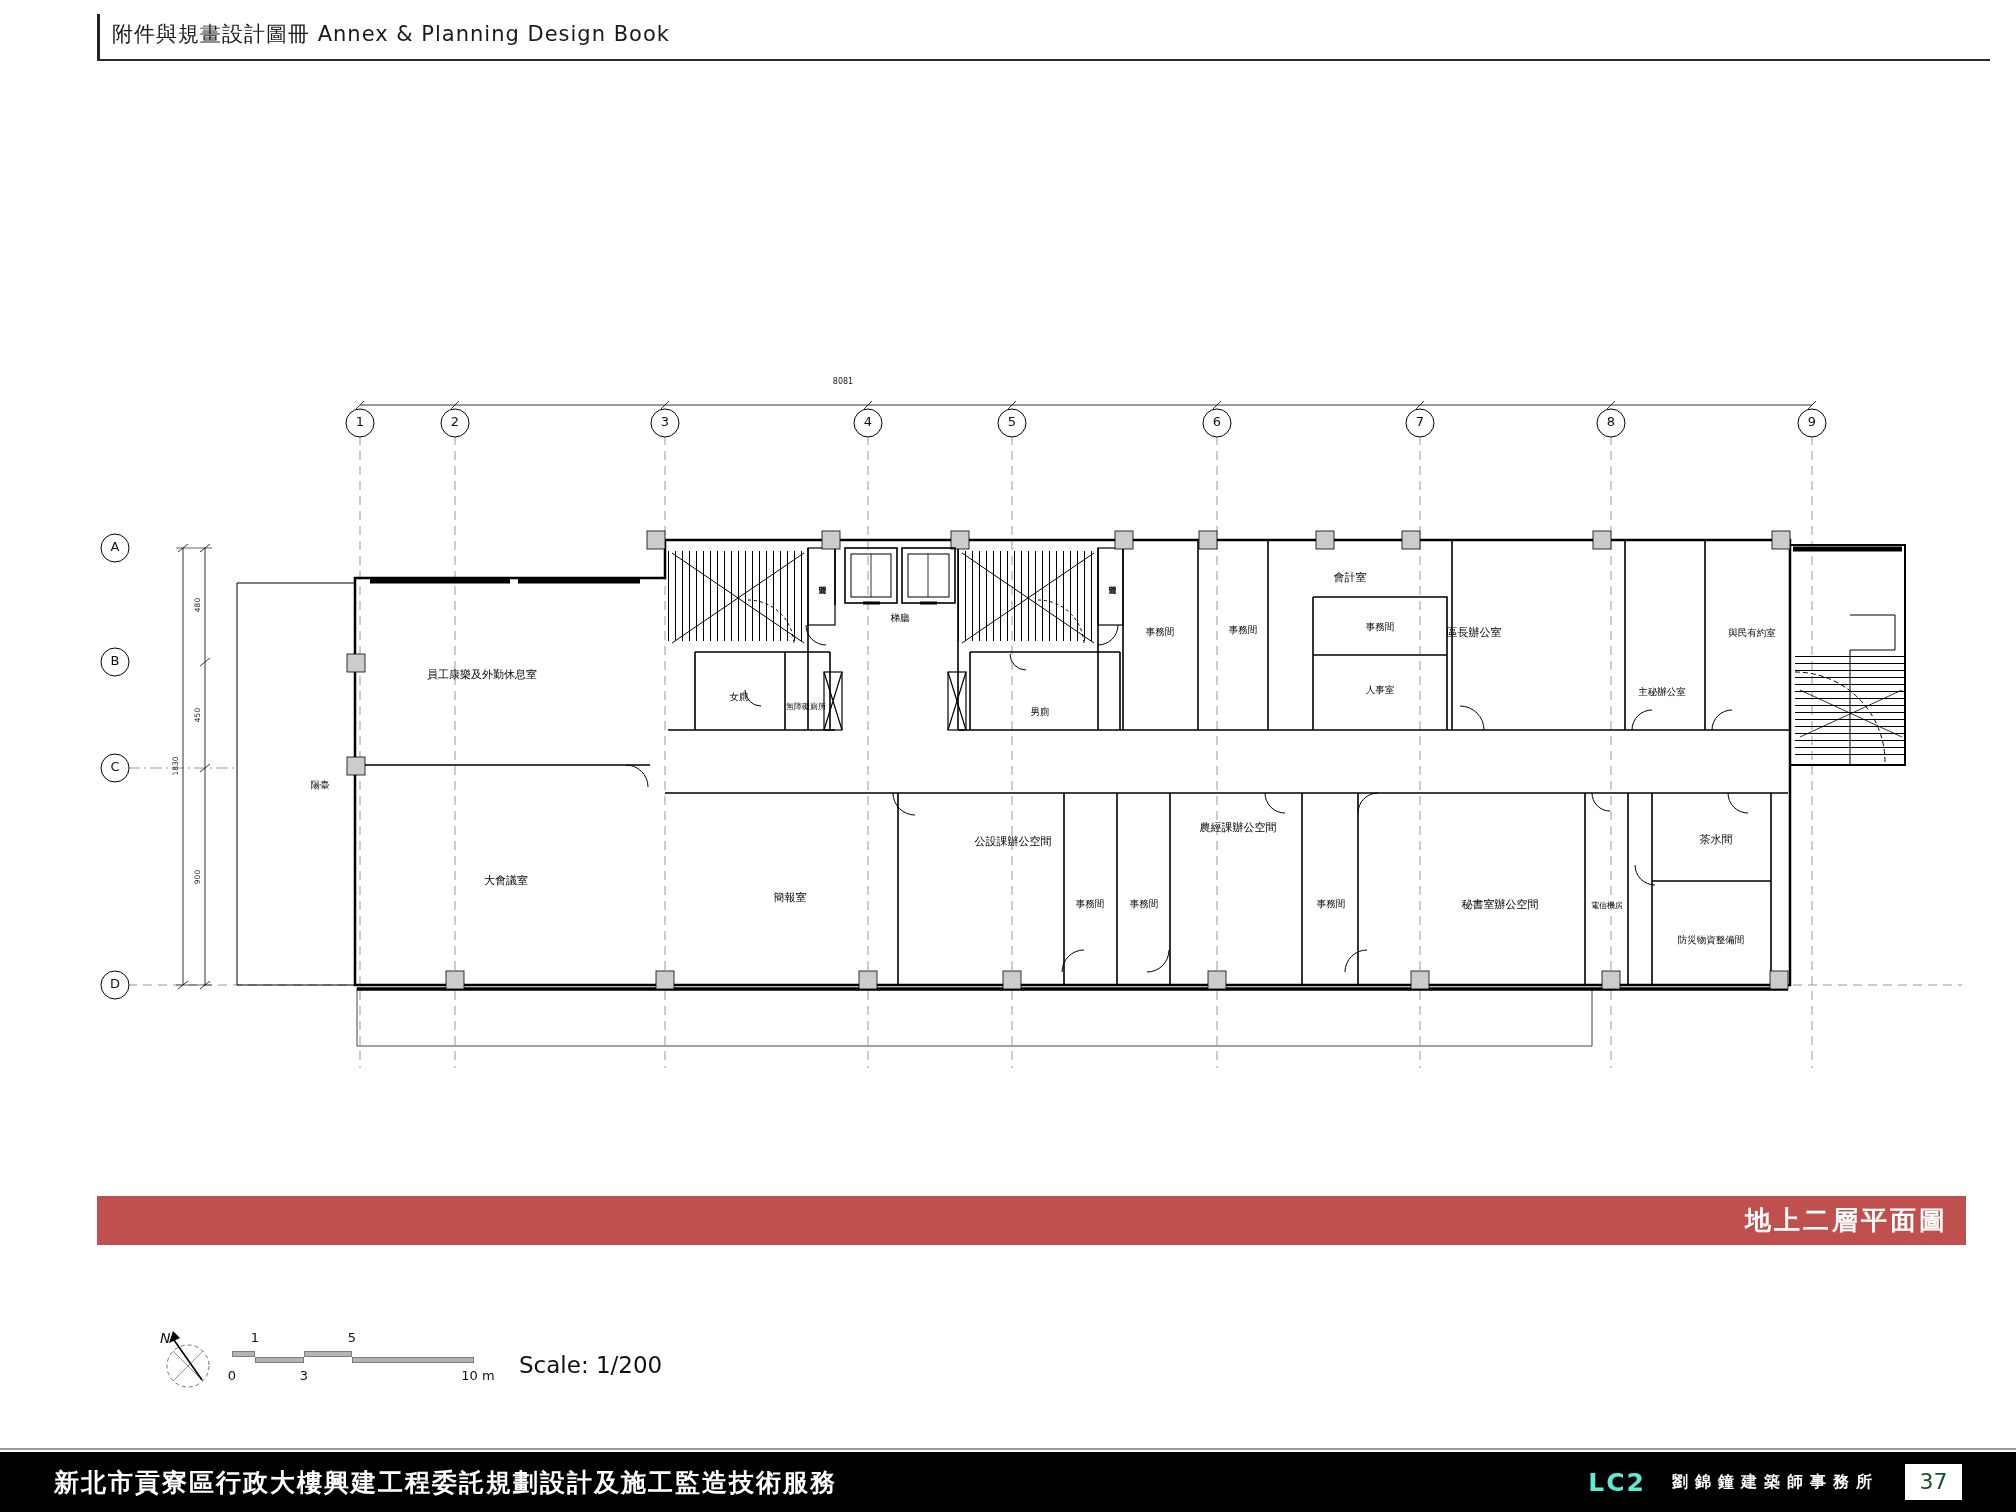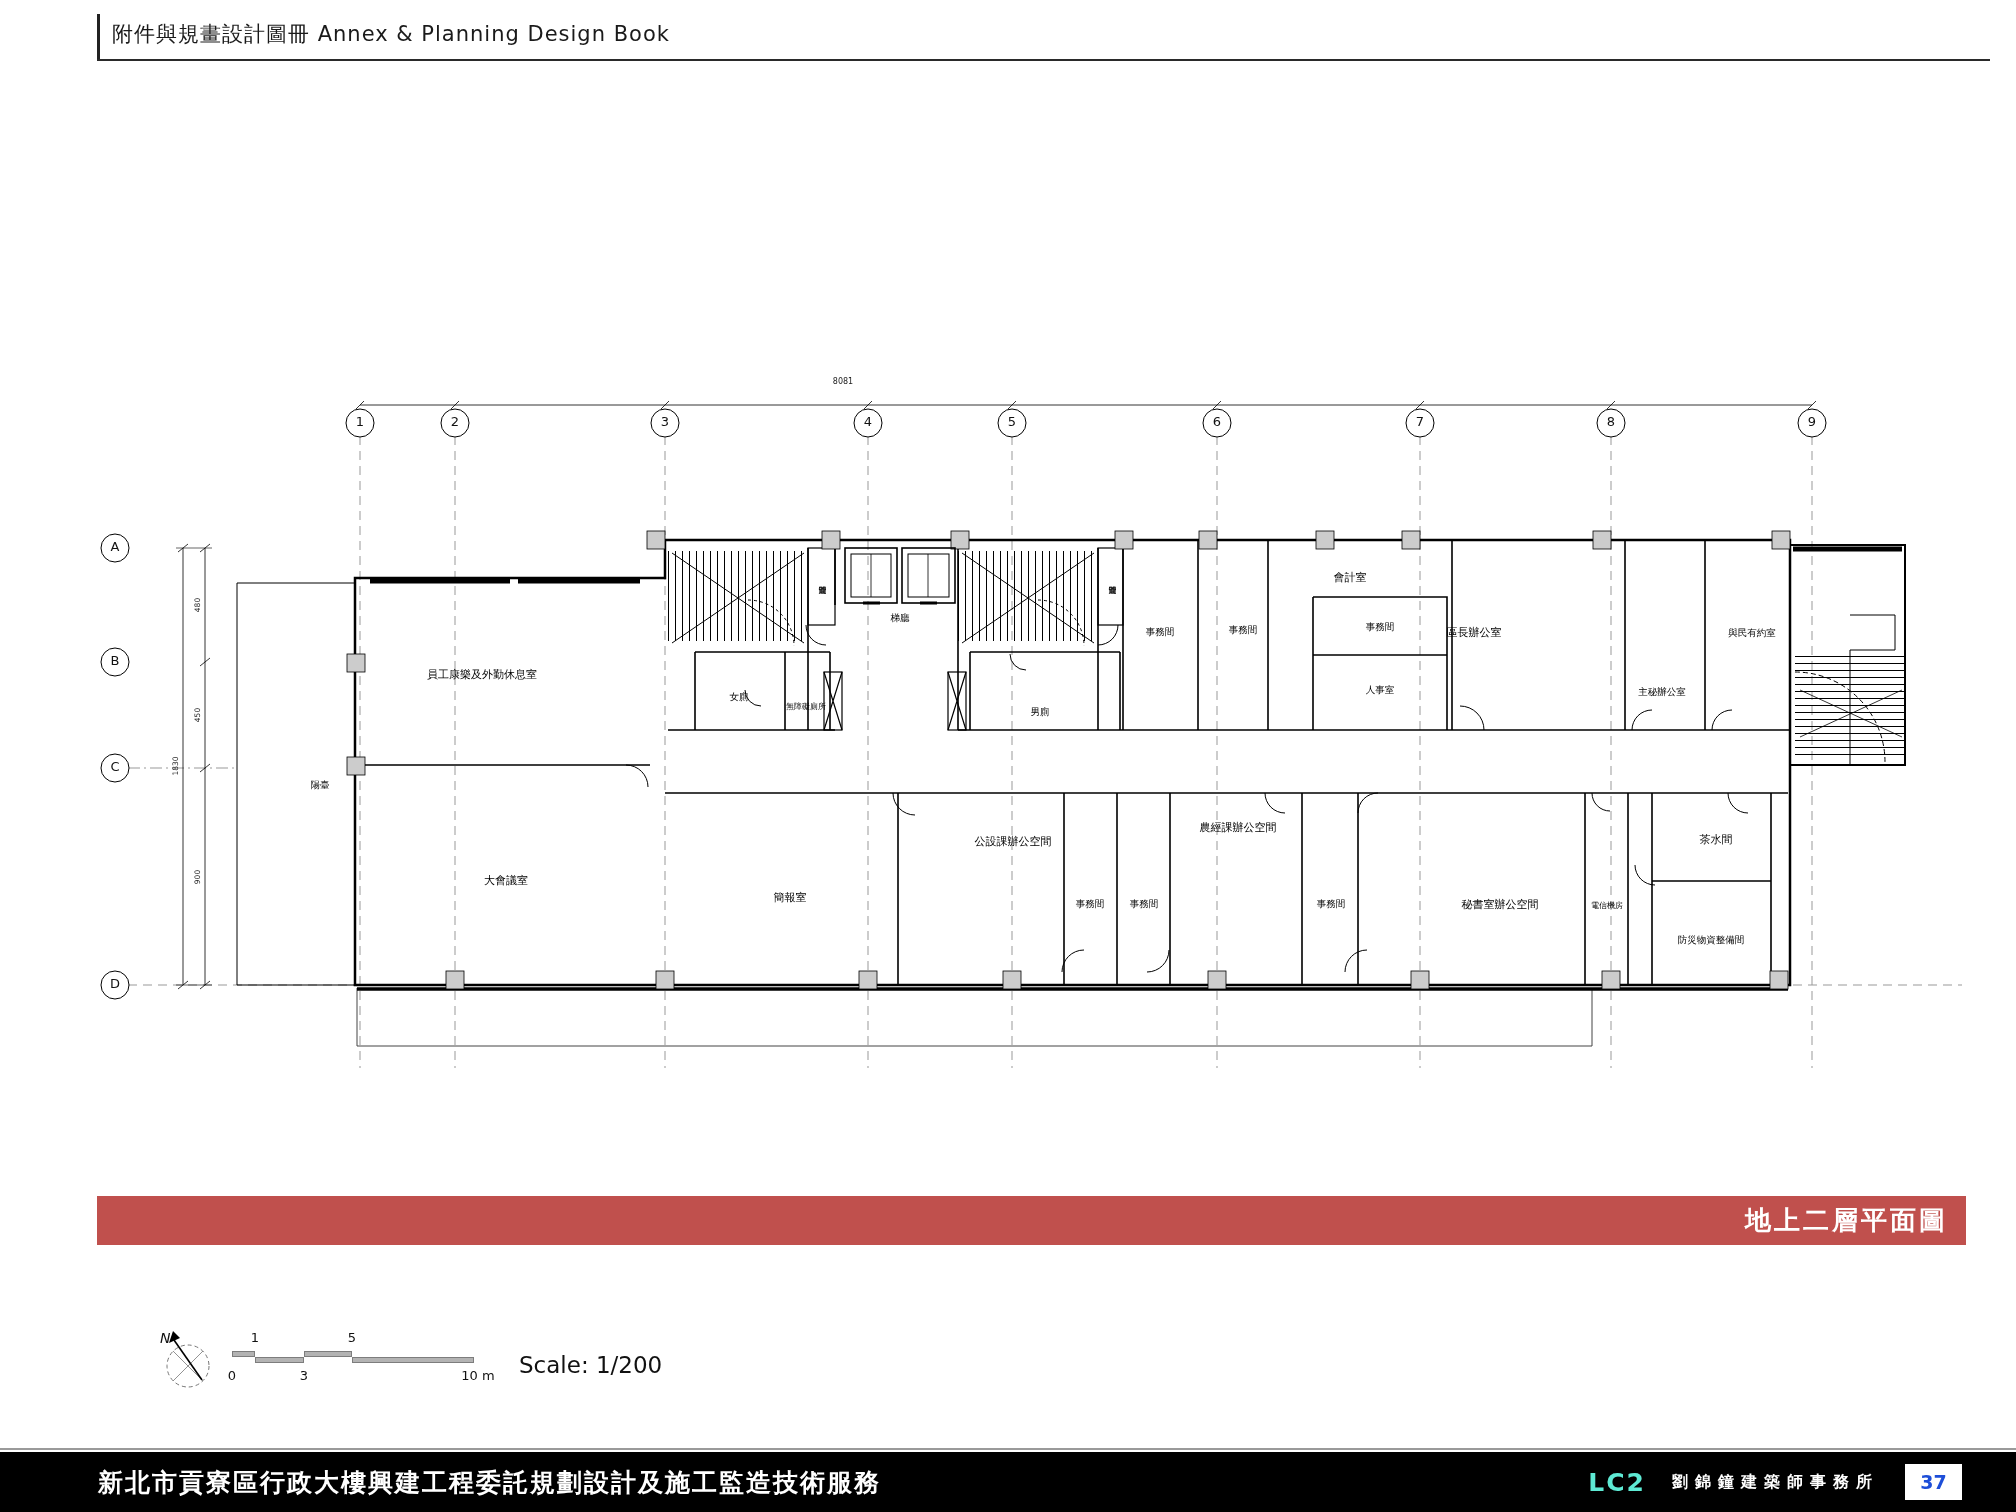--- a/index.html
+++ b/index.html
@@ -29,26 +29,26 @@
           padding-right:18px;box-sizing:border-box;font-weight:bold;}
   
   .seg{height:6px;background:#b3b3b3;border:1px solid #7d7d7d;box-sizing:border-box;}
   .scalenum{font-size:13px;color:#111;transform:translate(-50%,0);white-space:nowrap;}
   .scaletext{font-size:23px;color:#111;white-space:nowrap;}
   .northN{font-size:14px;font-style:italic;}
   
   .preftr{left:0;top:1448px;width:2016px;height:2px;background:#9a9a9a;}
   .footer{left:0;top:1452px;width:2016px;height:60px;background:#000;display:flex;
           align-items:center;justify-content:space-between;box-sizing:border-box;
-          padding:0 54px 0 98px;}
+          padding:0 54px 0 54px;}
   .f-proj{color:#fff;font-size:25px;font-weight:bold;letter-spacing:2px;white-space:nowrap;}
   .f-right{display:flex;align-items:center;gap:26px;}
   .f-code{color:#f5a623;font-size:25px;font-weight:bold;letter-spacing:2px;}
   .f-firm{color:#fff;font-size:16px;font-weight:bold;letter-spacing:7px;white-space:nowrap;}
-  .f-page{width:57px;height:36px;background:#fff;color:#1d4ed8;font-size:19px;font-weight:bold;
+  .f-page{width:57px;height:36px;background:#fff;color:#14532d;font-size:22px;font-weight:normal;
           text-align:center;line-height:36px;}
 </style>
 </head>
 <body>
 
 <div style="position:relative;width:2016px;height:1512px;">
 
   <div class="abs hdr-bar"></div>
   <div class="abs hdr-title">附件與規畫設計圖冊 Annex &amp; Planning Design Book</div>
   <div class="abs hdr-rule"></div>

